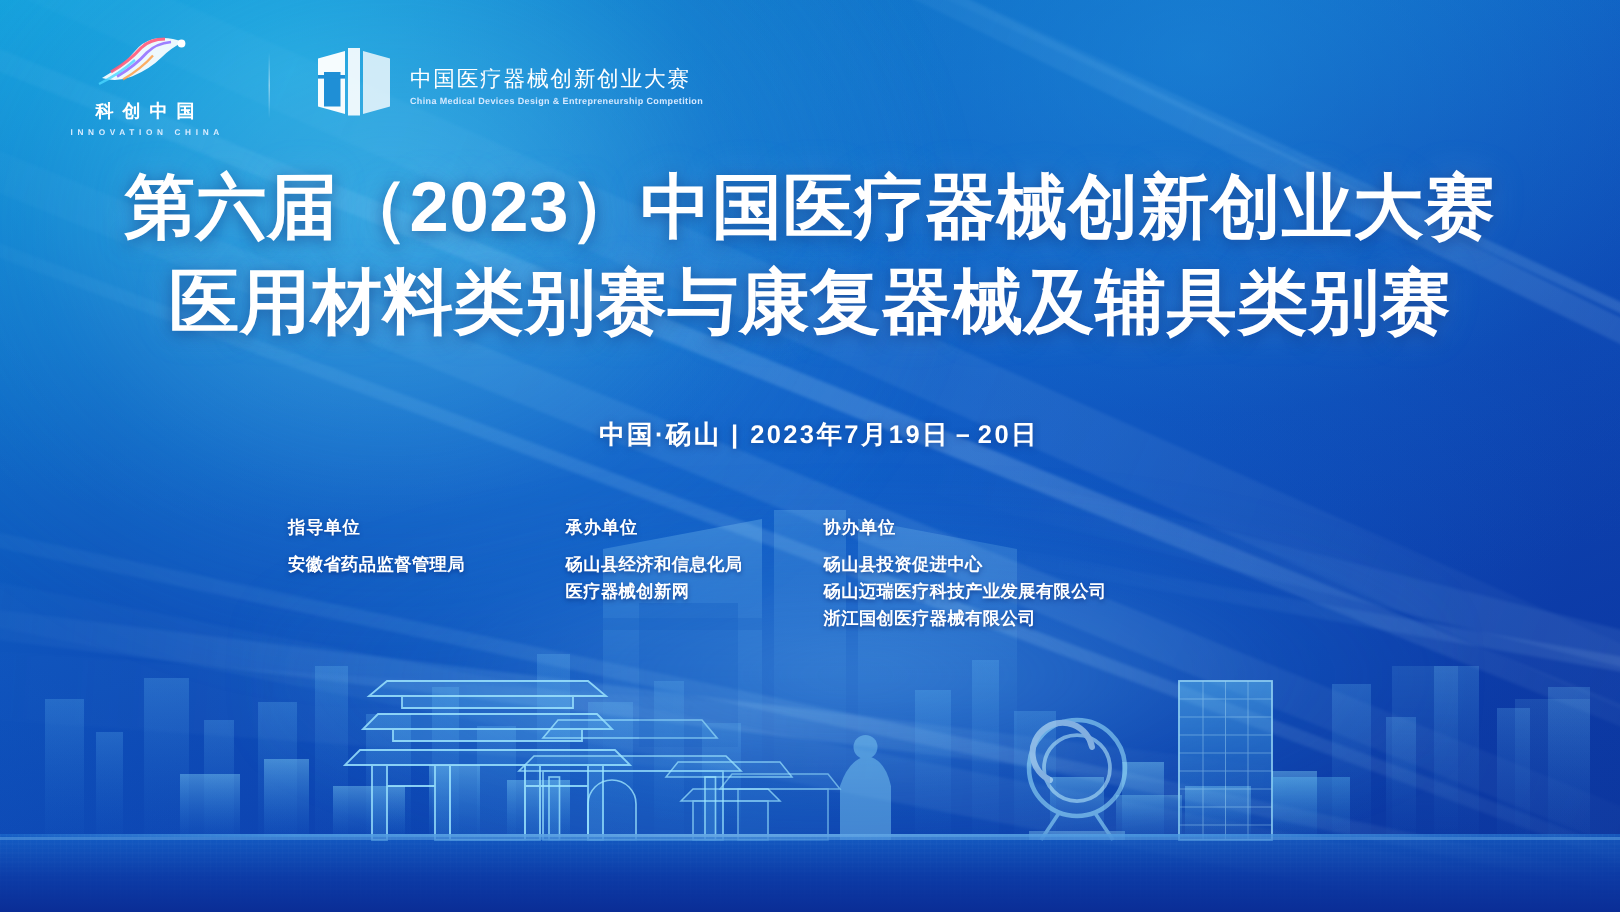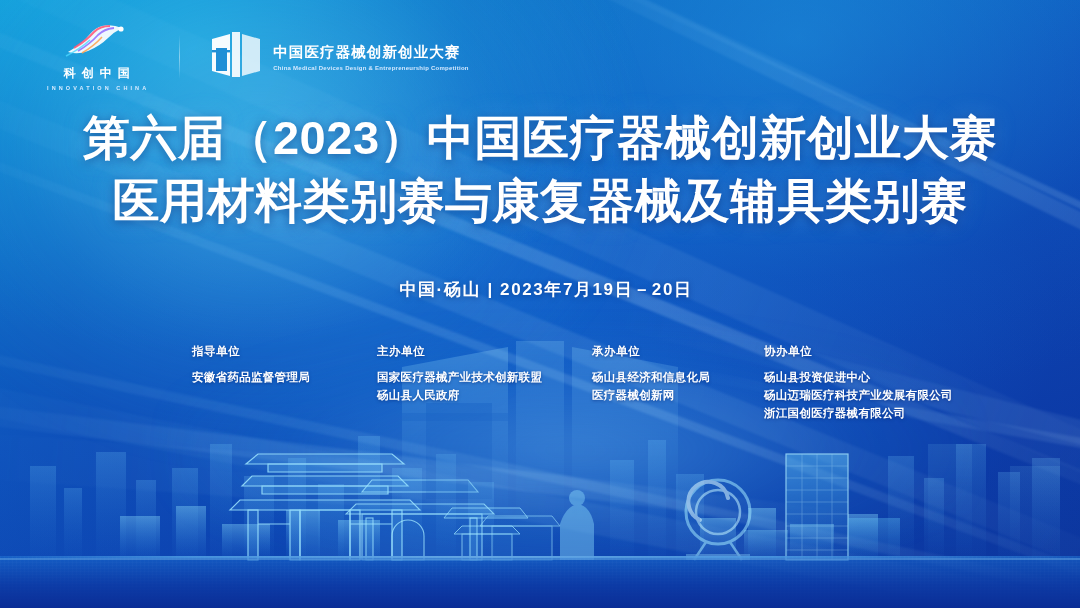--- a/index.html
+++ b/index.html
@@ -54,21 +54,21 @@
   .watermark{position:absolute;left:50%;bottom:78px;transform:translateX(-50%);opacity:.30;pointer-events:none;}
 
   
   .header{position:absolute;left:44px;top:22px;display:flex;align-items:center;gap:30px;}
   .logo-kc{display:flex;flex-direction:column;align-items:center;gap:3px;}
   .kc-cn{font-size:12px;letter-spacing:6px;color:#ffffff;font-weight:700;text-indent:6px;}
   .kc-en{font-size:5.5px;letter-spacing:3.1px;color:#d8ecff;text-indent:3px;font-weight:700;}
   .divider{width:1px;height:44px;background:linear-gradient(180deg,rgba(255,255,255,0) 0%,rgba(255,255,255,.45) 50%,rgba(255,255,255,0) 100%);}
   .logo-comp{display:flex;align-items:center;gap:11px;}
   .comp-txt{display:flex;flex-direction:column;gap:3px;}
-  .comp-cn{font-size:14.5px;font-weight:700;color:#fff;letter-spacing:1.1px;white-space:nowrap;}
+  .comp-cn{font-size:14.5px;font-weight:400;color:#fff;letter-spacing:1.1px;white-space:nowrap;}
   .comp-en{font-size:6px;color:#d5e9ff;letter-spacing:.25px;white-space:nowrap;font-weight:700;}
 
   
   .titles{position:absolute;left:0;right:0;top:106px;text-align:center;}
   .t-line{
     font-size:47px;line-height:63px;font-weight:900;color:#ffffff;letter-spacing:.5px;white-space:nowrap;
     text-shadow:0 2px 10px rgba(5,35,110,.55),0 0 22px rgba(120,200,255,.35);
   }
   .subtitle{position:absolute;left:0;right:0;top:278px;text-align:center;
     font-size:17px;font-weight:700;color:#ffffff;letter-spacing:1.6px;
@@ -296,25 +296,20 @@
 
   <div class="subtitle">中国·砀山 | 2023年7月19日－20日</div>
 
   <div class="orgs">
 
     <div class="col c1">
       <div class="org-h">指导单位</div>
       <div class="org-i">安徽省药品监督管理局</div>
     </div>
 
-    <div class="col c2">
-      <div class="org-h">主办单位</div>
-      <div class="org-i">国家医疗器械产业技术创新联盟</div>
-      <div class="org-i">砀山县人民政府</div>
-    </div>
 
     <div class="col c3">
       <div class="org-h">承办单位</div>
       <div class="org-i">砀山县经济和信息化局</div>
       <div class="org-i">医疗器械创新网</div>
     </div>
 
     <div class="col c4">
       <div class="org-h">协办单位</div>
       <div class="org-i">砀山县投资促进中心</div>

